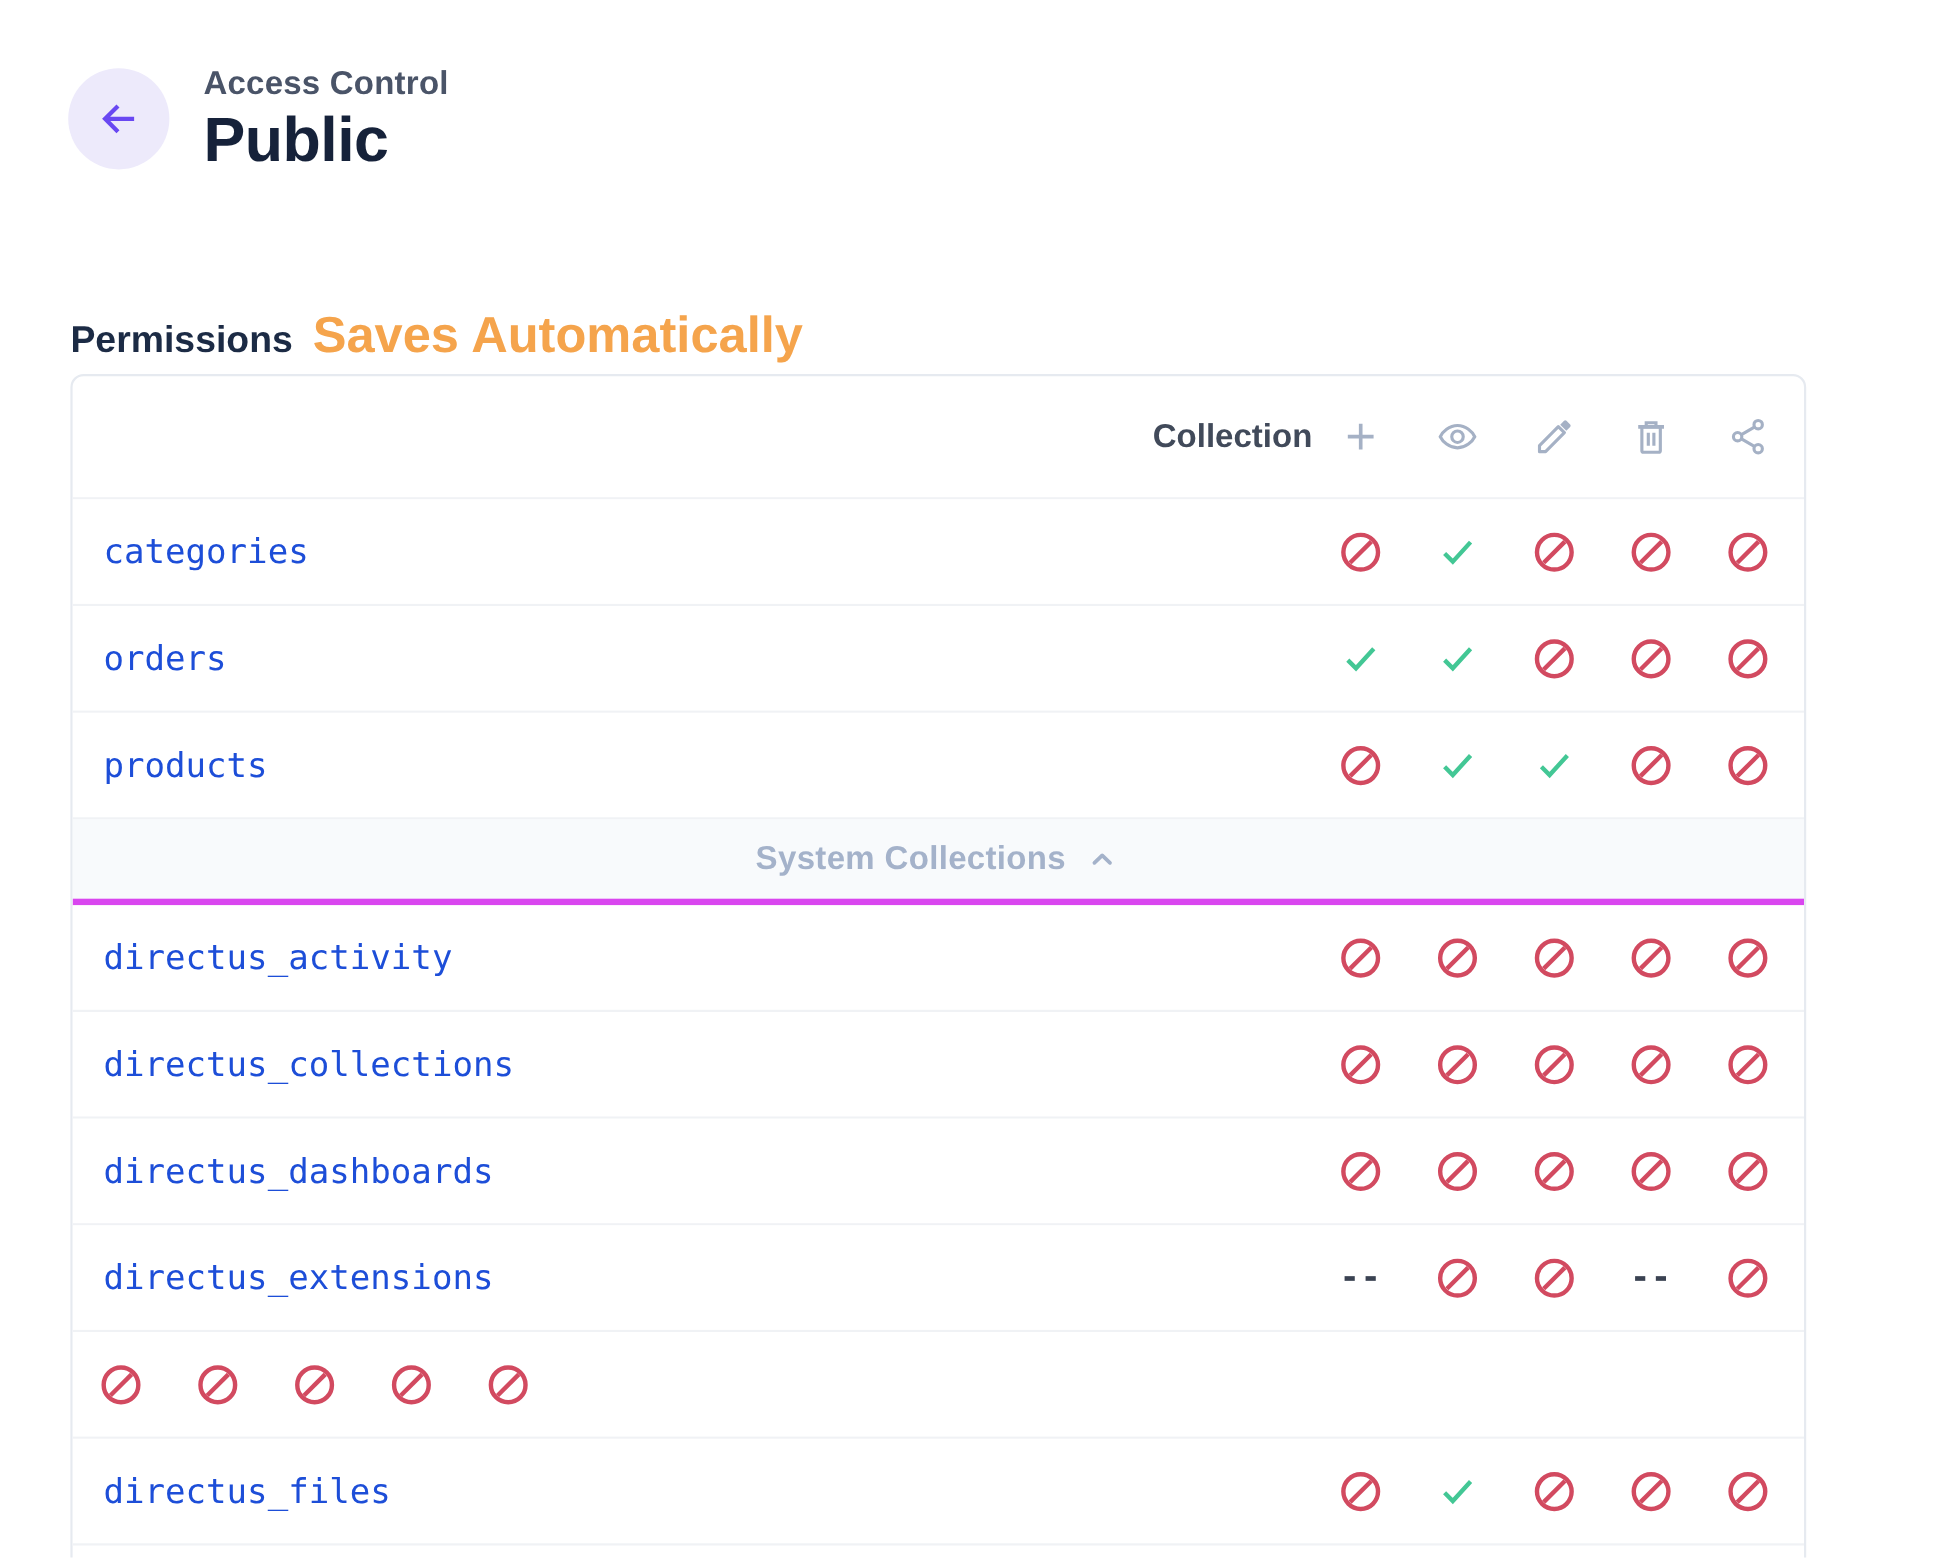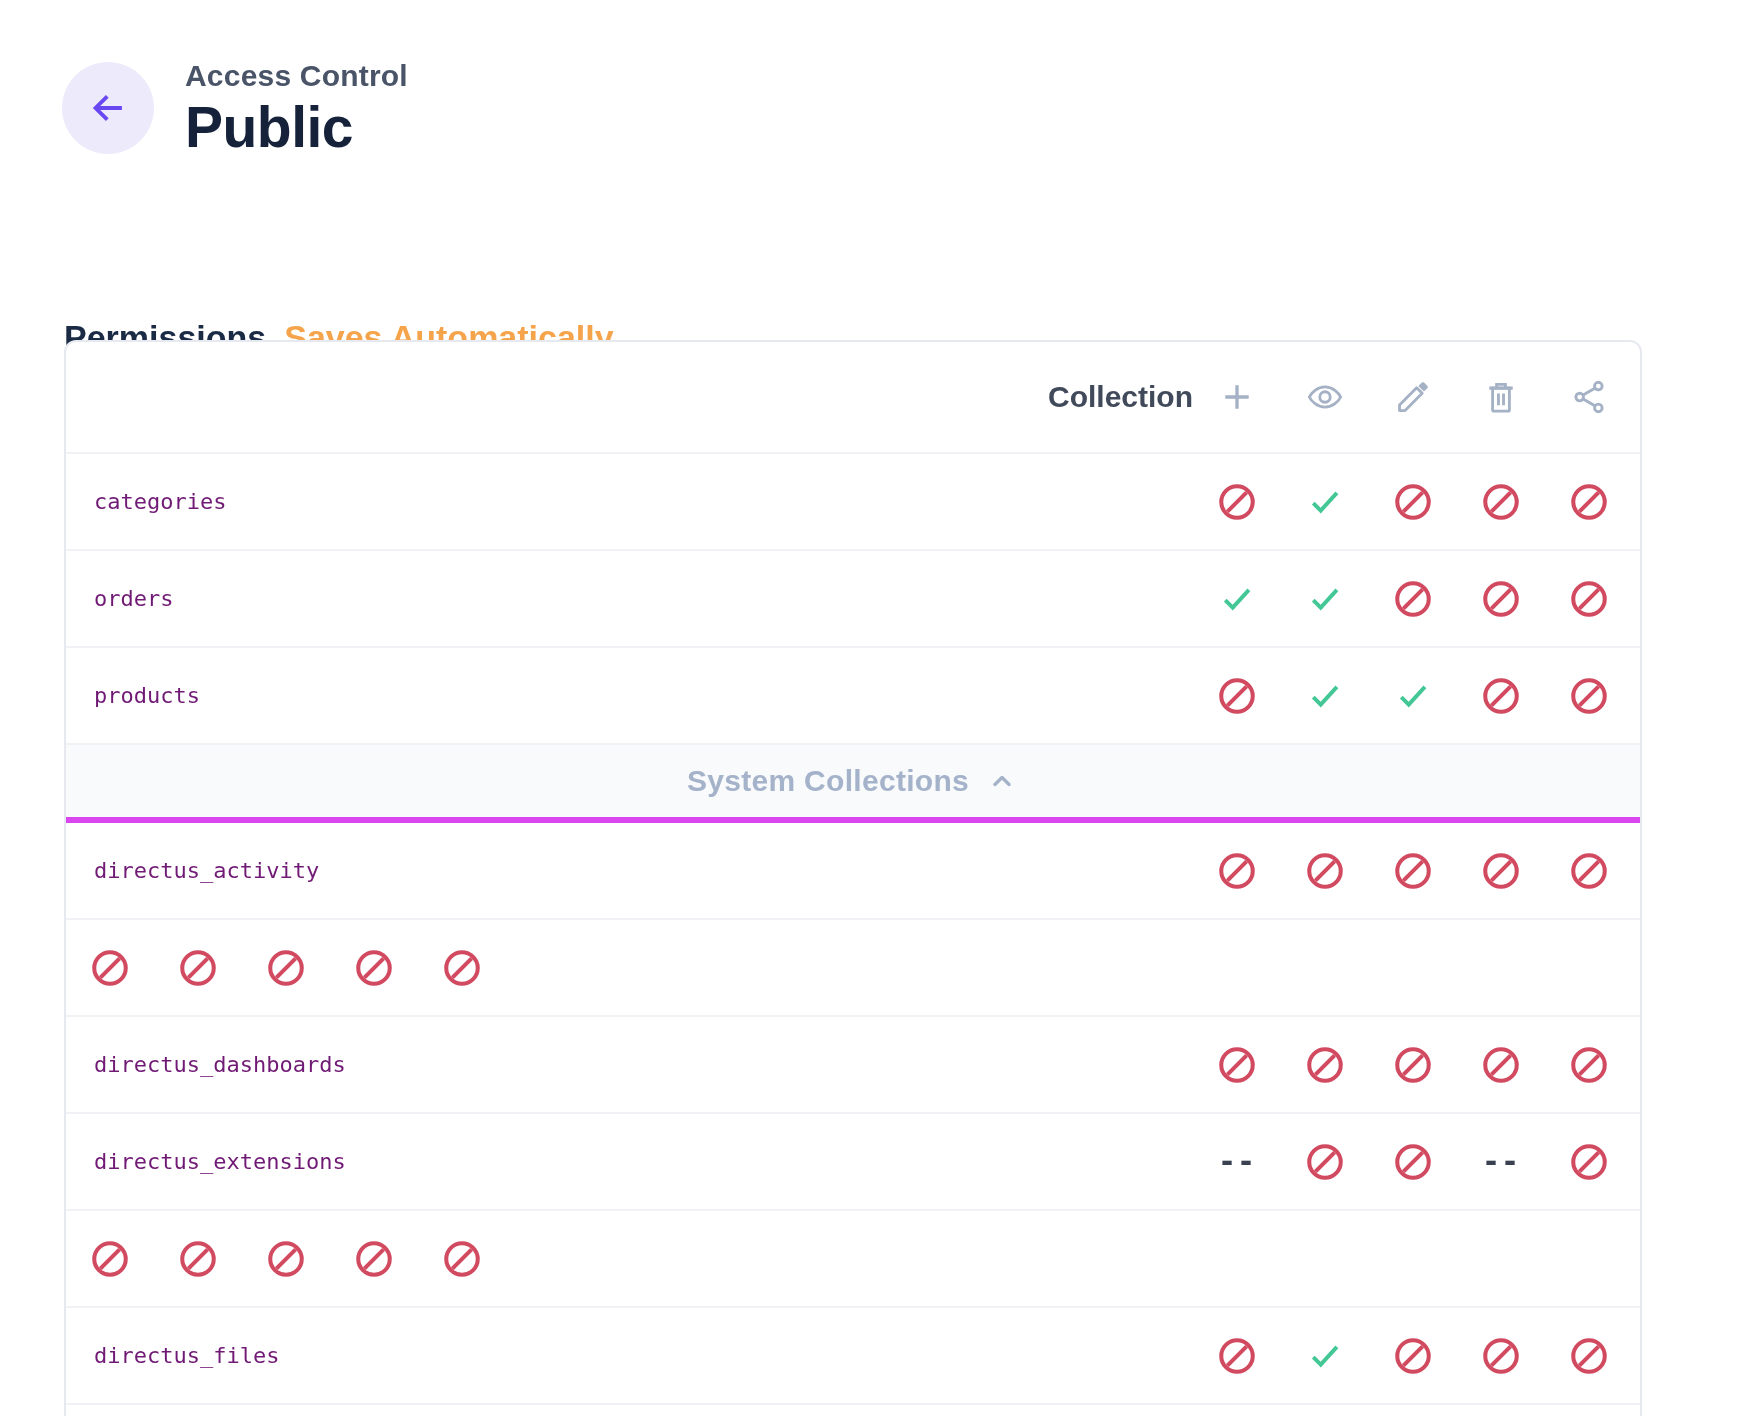--- a/index.html
+++ b/index.html
@@ -13,21 +13,21 @@
     width:92px;height:92px;border-radius:50%;background:#edeafb;border:none;
     display:flex;align-items:center;justify-content:center;cursor:pointer;flex:0 0 auto;
   }
   .title-block{margin-left:31px;}
   .breadcrumb{font-size:30px;font-weight:700;color:#4a5468;line-height:36px;letter-spacing:.2px;text-align:center;}
   .page-title{font-size:57px;font-weight:700;color:#16223a;line-height:62px;letter-spacing:-.5px;margin-top:2px;}
 
   
   .section-row{position:absolute;top:277px;left:64px;display:flex;gap:18px;align-items:baseline;justify-content:center;}
   .section-title{font-size:34px;font-weight:700;color:#1c2b45;}
-  .section-status{font-size:34px;font-weight:700;color:#f5a44c;margin-top:41px;}
+  .section-status{font-size:46px;font-weight:700;color:#f5a44c;}
 
   
   .card{
     position:absolute;top:340px;left:64px;width:1578px;height:1110px;
     border:2px solid #e6eaf0;border-radius:12px;background:#fff;overflow:hidden;
     box-sizing:border-box;
   }
   .thead{
     height:112px;display:flex;align-items:center;justify-content:flex-end;
     border-bottom:2px solid #f0f2f5;box-sizing:border-box;
@@ -35,21 +35,21 @@
   .col-header{font-size:30px;font-weight:700;color:#414a5a;padding-left:28px;}
   .actions{display:flex;flex:0 0 auto;margin-right:7px;}
   .action-cell{width:88px;display:flex;align-items:center;justify-content:center;}
 
   .row{
     height:97px;display:flex;align-items:center;justify-content:space-between;
     border-bottom:2px solid #f0f2f5;box-sizing:border-box;background:#fff;
   }
   .row:last-child{border-bottom:2px solid #f0f2f5;}
   .row-label{
-    font-family:"DejaVu Sans Mono", monospace;font-size:22px;color:#701a75;
+    font-family:"DejaVu Sans Mono", monospace;font-size:31px;color:#1d4ed8;
     padding-left:28px;white-space:nowrap;
   }
   .cells{display:flex;flex:0 0 auto;margin-right:7px;height:100%;}
   .cell{width:88px;display:flex;align-items:center;justify-content:center;cursor:pointer;}
   .dash{
     font-family:"DejaVu Sans Mono", monospace;font-weight:700;font-size:30px;
     color:#3a4252;letter-spacing:1px;
   }
 
   .system-band{
@@ -310,20 +310,21 @@
             <span>
               <svg width="42" height="42" viewBox="0 0 24 24">
                 <circle cx="12" cy="12" r="9" fill="none" stroke="#d24a60" stroke-width="2.3"></circle>
                 <path d="M6.5 17.5L17.5 6.5" fill="none" stroke="#d24a60" stroke-width="2.3"></path>
               </svg>
             </span>
           </div>
         </div>
       </div>
       <div class="row">
+        <div class="row-label">directus_collections</div>
         <div class="cells">
           <div class="cell">
             <span>
               <svg width="42" height="42" viewBox="0 0 24 24">
                 <circle cx="12" cy="12" r="9" fill="none" stroke="#d24a60" stroke-width="2.3"></circle>
                 <path d="M6.5 17.5L17.5 6.5" fill="none" stroke="#d24a60" stroke-width="2.3"></path>
               </svg>
             </span>
           </div>
           <div class="cell">

